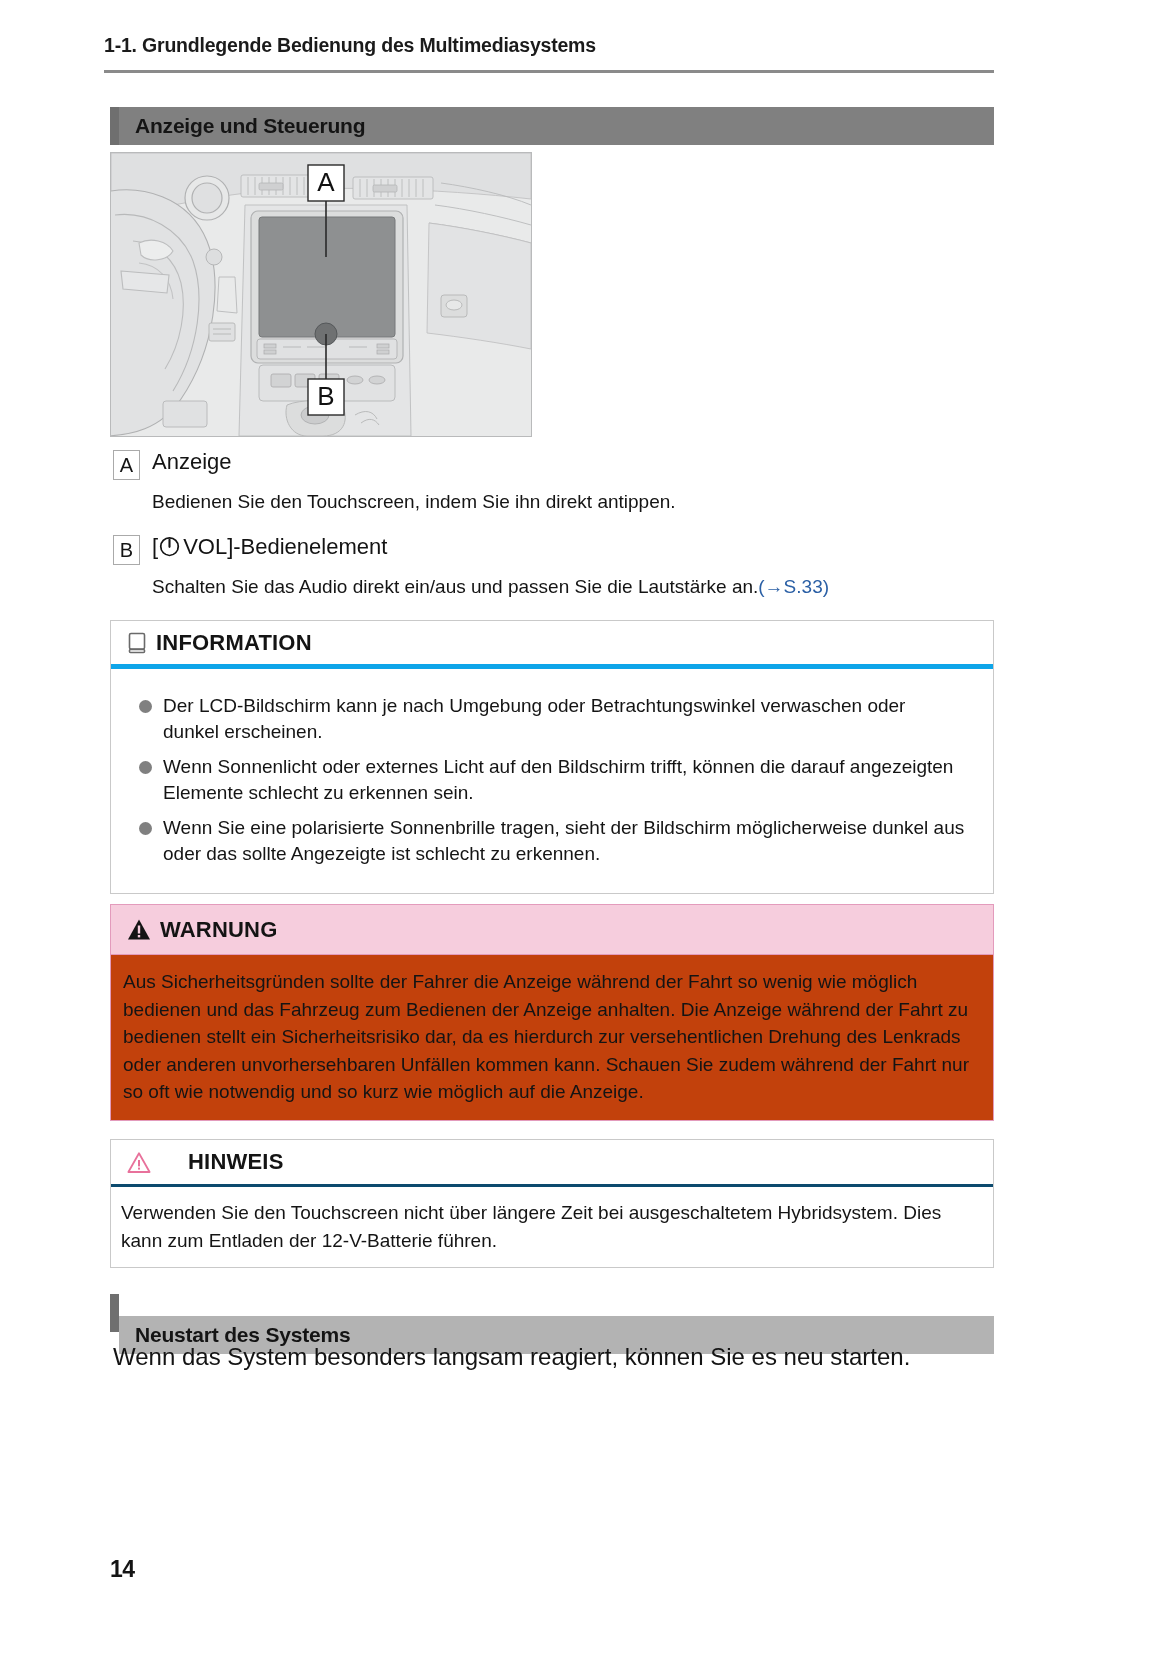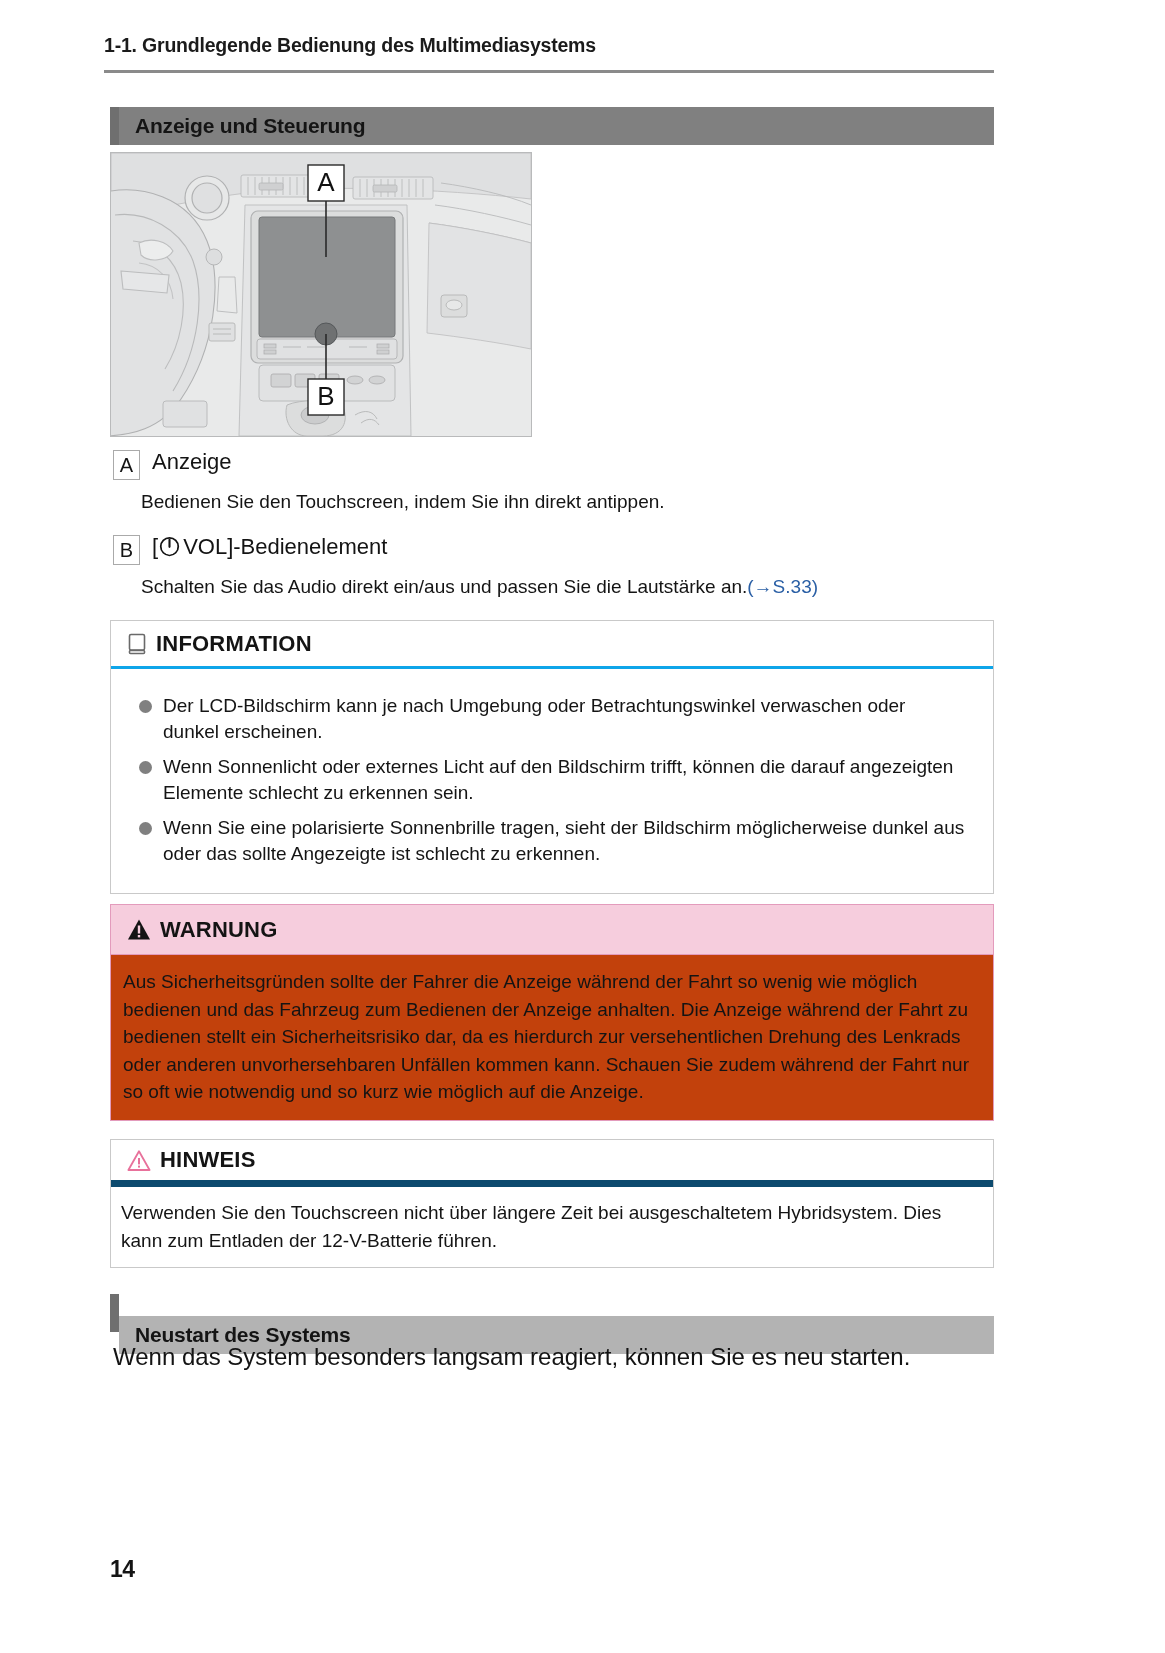--- a/index.html
+++ b/index.html
@@ -119,21 +119,21 @@
     flex: 0 0 27px;
     margin-top: 1px;
   }
   .ab-title {
     margin-left: 12px;
     font-size: 22px;
     color: #141414;
     line-height: 1.15;
   }
   .ab-desc {
-    margin-left: 28px;
+    margin-left: 39px;
     margin-top: 10px;
     font-size: 19px;
     color: #141414;
     line-height: 1.3;
   }
   .xref { color: #2a5fa5; }
 
   #ab-item-a { top: 449px; }
   #ab-item-b { top: 534px; }
 
@@ -176,21 +176,21 @@
   }
 
   
   #callout-information {
     top: 620px;
     border: 1px solid #c9c9c9;
     background: #ffffff;
   }
   #callout-information .callout-head {
     height: 48px;
-    border-bottom: 3px solid #0ea5e9;
+    border-bottom: 5px solid #0ea5e9;
   }
   #callout-information .callout-body { padding: 12px 16px 14px 16px; }
 
   .bullet-list { margin: 12px; padding: 0; list-style: none; }
   .bullet-item {
     display: flex;
     align-items: flex-start;
     margin-bottom: 9px;
   }
   .bullet-item:last-child { margin-bottom: 0; }
@@ -228,21 +228,22 @@
   }
 
   
   #callout-hinweis {
     top: 1139px;
     border: 1px solid #c9c9c9;
     background: #ffffff;
   }
   #callout-hinweis .callout-head {
     height: 47px;
-    border-bottom: 7px solid #0c4a6e;
+    border-bottom: 3px solid #0c4a6e;
+    gap: 28px;
   }
   #callout-hinweis .callout-body {
     font-size: 19px;
     line-height: 1.45;
     color: #141414;
     padding: 12px 18px 13px 10px;
   }
 
   
   .closing-paragraph {

